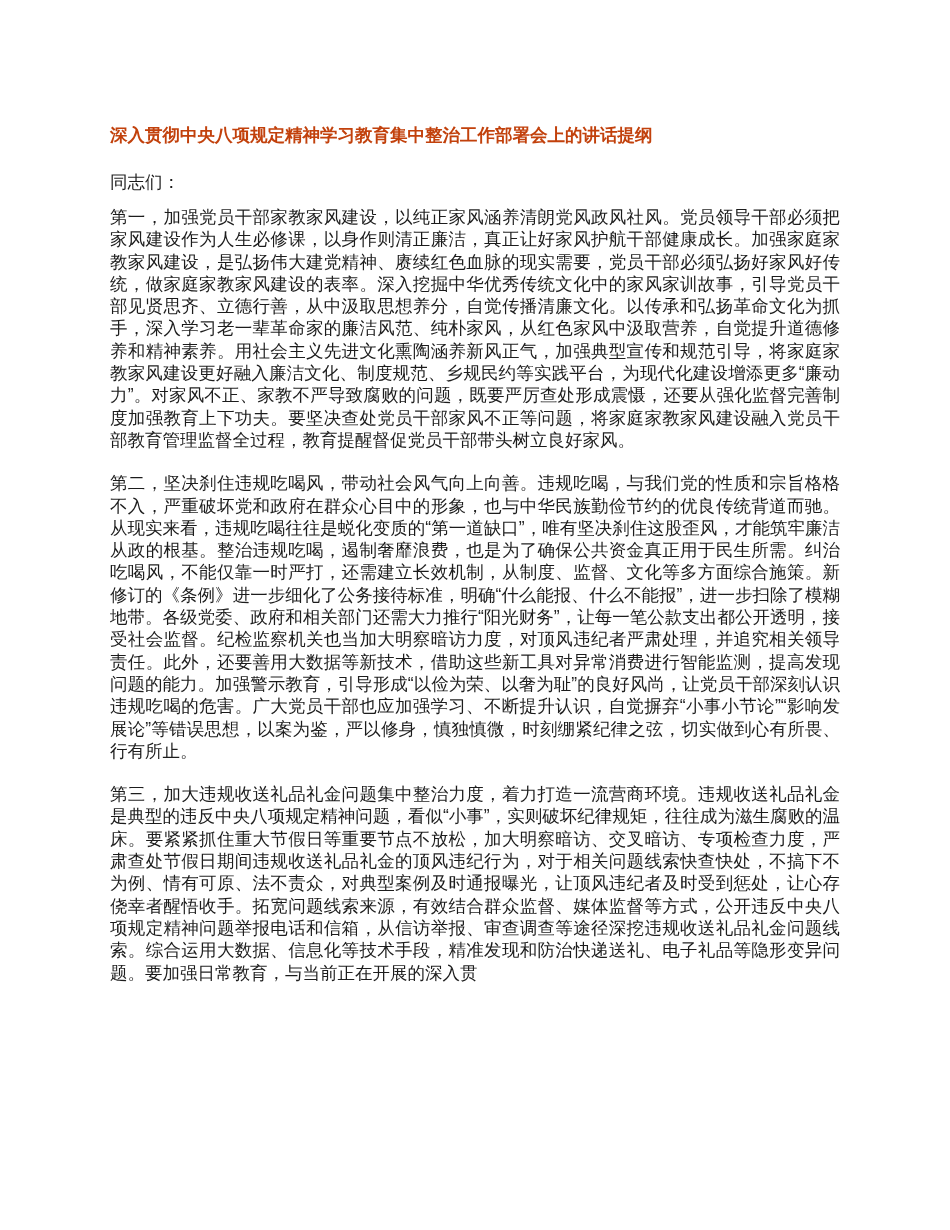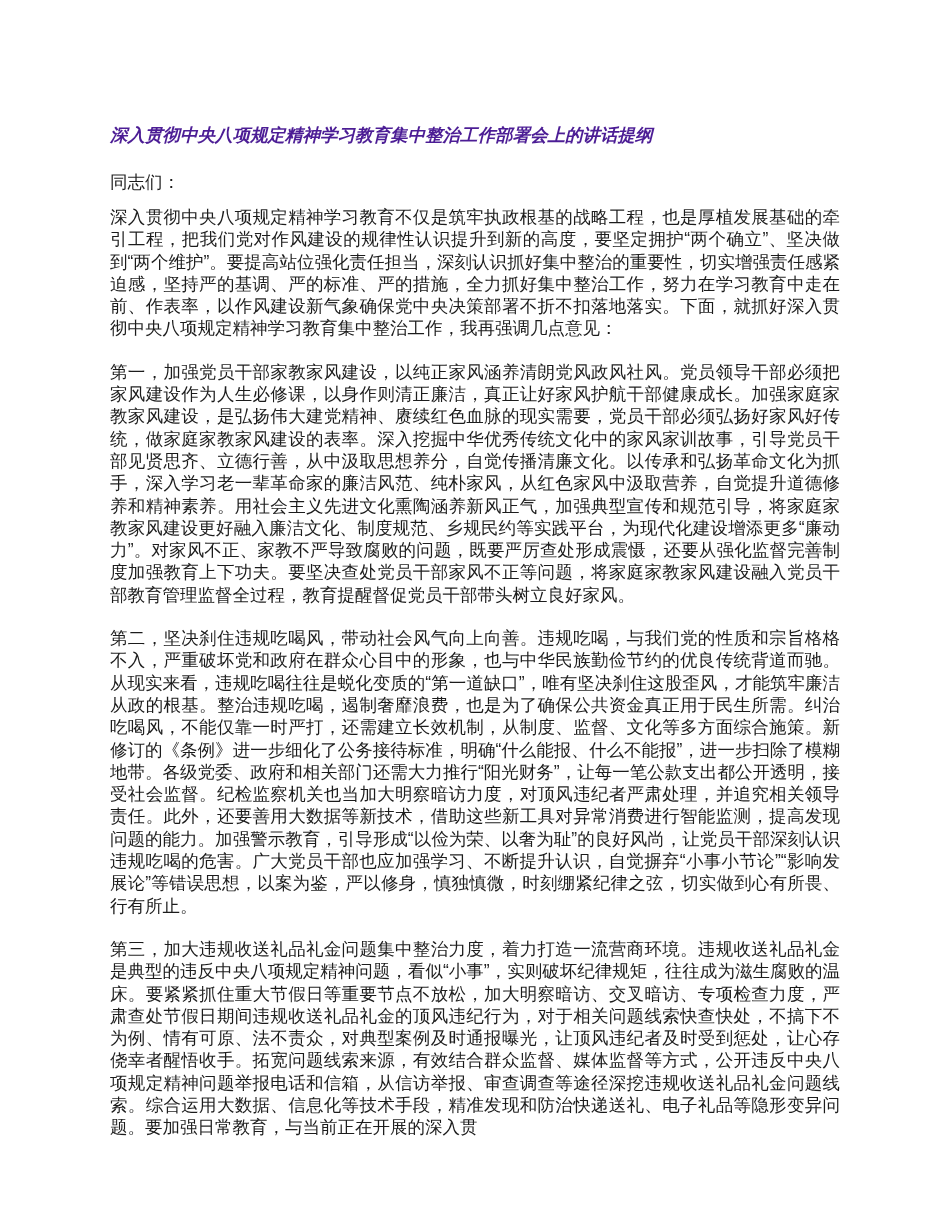--- a/index.html
+++ b/index.html
@@ -21,22 +21,21 @@
     left: 110px;
     top: 124px;
     width: 730px;
   }
   .title {
     font-size: 17.5px;
     font-weight: bold;
     line-height: 23px;
     margin: 0 0 24px 0;
     text-align: left;
-    color: #4c1d95;
-    font-style: italic;
+    color: #c2410c;
   }
   .salutation {
     font-size: 17.5px;
     line-height: 22px;
     margin: 16px 0 13px 0;
   }
   .para {
     font-size: 17.5px;
     line-height: 22.3px;
     margin: 0 0 21px 0;
@@ -45,18 +44,17 @@
     word-break: break-all;
   }
 </style>
 </head>
 <body>
 
 <div class="page">
   <div class="content">
     <h1 class="title">深入贯彻中央八项规定精神学习教育集中整治工作部署会上的讲话提纲</h1>
     <p class="salutation">同志们：</p>
-    <p class="para">深入贯彻中央八项规定精神学习教育不仅是筑牢执政根基的战略工程，也是厚植发展基础的牵引工程，把我们党对作风建设的规律性认识提升到新的高度，要坚定拥护“两个确立”、坚决做到“两个维护”。要提高站位强化责任担当，深刻认识抓好集中整治的重要性，切实增强责任感紧迫感，坚持严的基调、严的标准、严的措施，全力抓好集中整治工作，努力在学习教育中走在前、作表率，以作风建设新气象确保党中央决策部署不折不扣落地落实。下面，就抓好深入贯彻中央八项规定精神学习教育集中整治工作，我再强调几点意见：</p>
     <p class="para">第一，加强党员干部家教家风建设，以纯正家风涵养清朗党风政风社风。党员领导干部必须把家风建设作为人生必修课，以身作则清正廉洁，真正让好家风护航干部健康成长。加强家庭家教家风建设，是弘扬伟大建党精神、赓续红色血脉的现实需要，党员干部必须弘扬好家风好传统，做家庭家教家风建设的表率。深入挖掘中华优秀传统文化中的家风家训故事，引导党员干部见贤思齐、立德行善，从中汲取思想养分，自觉传播清廉文化。以传承和弘扬革命文化为抓手，深入学习老一辈革命家的廉洁风范、纯朴家风，从红色家风中汲取营养，自觉提升道德修养和精神素养。用社会主义先进文化熏陶涵养新风正气，加强典型宣传和规范引导，将家庭家教家风建设更好融入廉洁文化、制度规范、乡规民约等实践平台，为现代化建设增添更多“廉动力”。对家风不正、家教不严导致腐败的问题，既要严厉查处形成震慑，还要从强化监督完善制度加强教育上下功夫。要坚决查处党员干部家风不正等问题，将家庭家教家风建设融入党员干部教育管理监督全过程，教育提醒督促党员干部带头树立良好家风。</p>
     <p class="para">第二，坚决刹住违规吃喝风，带动社会风气向上向善。违规吃喝，与我们党的性质和宗旨格格不入，严重破坏党和政府在群众心目中的形象，也与中华民族勤俭节约的优良传统背道而驰。从现实来看，违规吃喝往往是蜕化变质的“第一道缺口”，唯有坚决刹住这股歪风，才能筑牢廉洁从政的根基。整治违规吃喝，遏制奢靡浪费，也是为了确保公共资金真正用于民生所需。纠治吃喝风，不能仅靠一时严打，还需建立长效机制，从制度、监督、文化等多方面综合施策。新修订的《条例》进一步细化了公务接待标准，明确“什么能报、什么不能报”，进一步扫除了模糊地带。各级党委、政府和相关部门还需大力推行“阳光财务”，让每一笔公款支出都公开透明，接受社会监督。纪检监察机关也当加大明察暗访力度，对顶风违纪者严肃处理，并追究相关领导责任。此外，还要善用大数据等新技术，借助这些新工具对异常消费进行智能监测，提高发现问题的能力。加强警示教育，引导形成“以俭为荣、以奢为耻”的良好风尚，让党员干部深刻认识违规吃喝的危害。广大党员干部也应加强学习、不断提升认识，自觉摒弃“小事小节论”“影响发展论”等错误思想，以案为鉴，严以修身，慎独慎微，时刻绷紧纪律之弦，切实做到心有所畏、行有所止。</p>
     <p class="para">第三，加大违规收送礼品礼金问题集中整治力度，着力打造一流营商环境。违规收送礼品礼金是典型的违反中央八项规定精神问题，看似“小事”，实则破坏纪律规矩，往往成为滋生腐败的温床。要紧紧抓住重大节假日等重要节点不放松，加大明察暗访、交叉暗访、专项检查力度，严肃查处节假日期间违规收送礼品礼金的顶风违纪行为，对于相关问题线索快查快处，不搞下不为例、情有可原、法不责众，对典型案例及时通报曝光，让顶风违纪者及时受到惩处，让心存侥幸者醒悟收手。拓宽问题线索来源，有效结合群众监督、媒体监督等方式，公开违反中央八项规定精神问题举报电话和信箱，从信访举报、审查调查等途径深挖违规收送礼品礼金问题线索。综合运用大数据、信息化等技术手段，精准发现和防治快递送礼、电子礼品等隐形变异问题。要加强日常教育，与当前正在开展的深入贯</p>
   </div>
 </div>
 
 </body></html>

